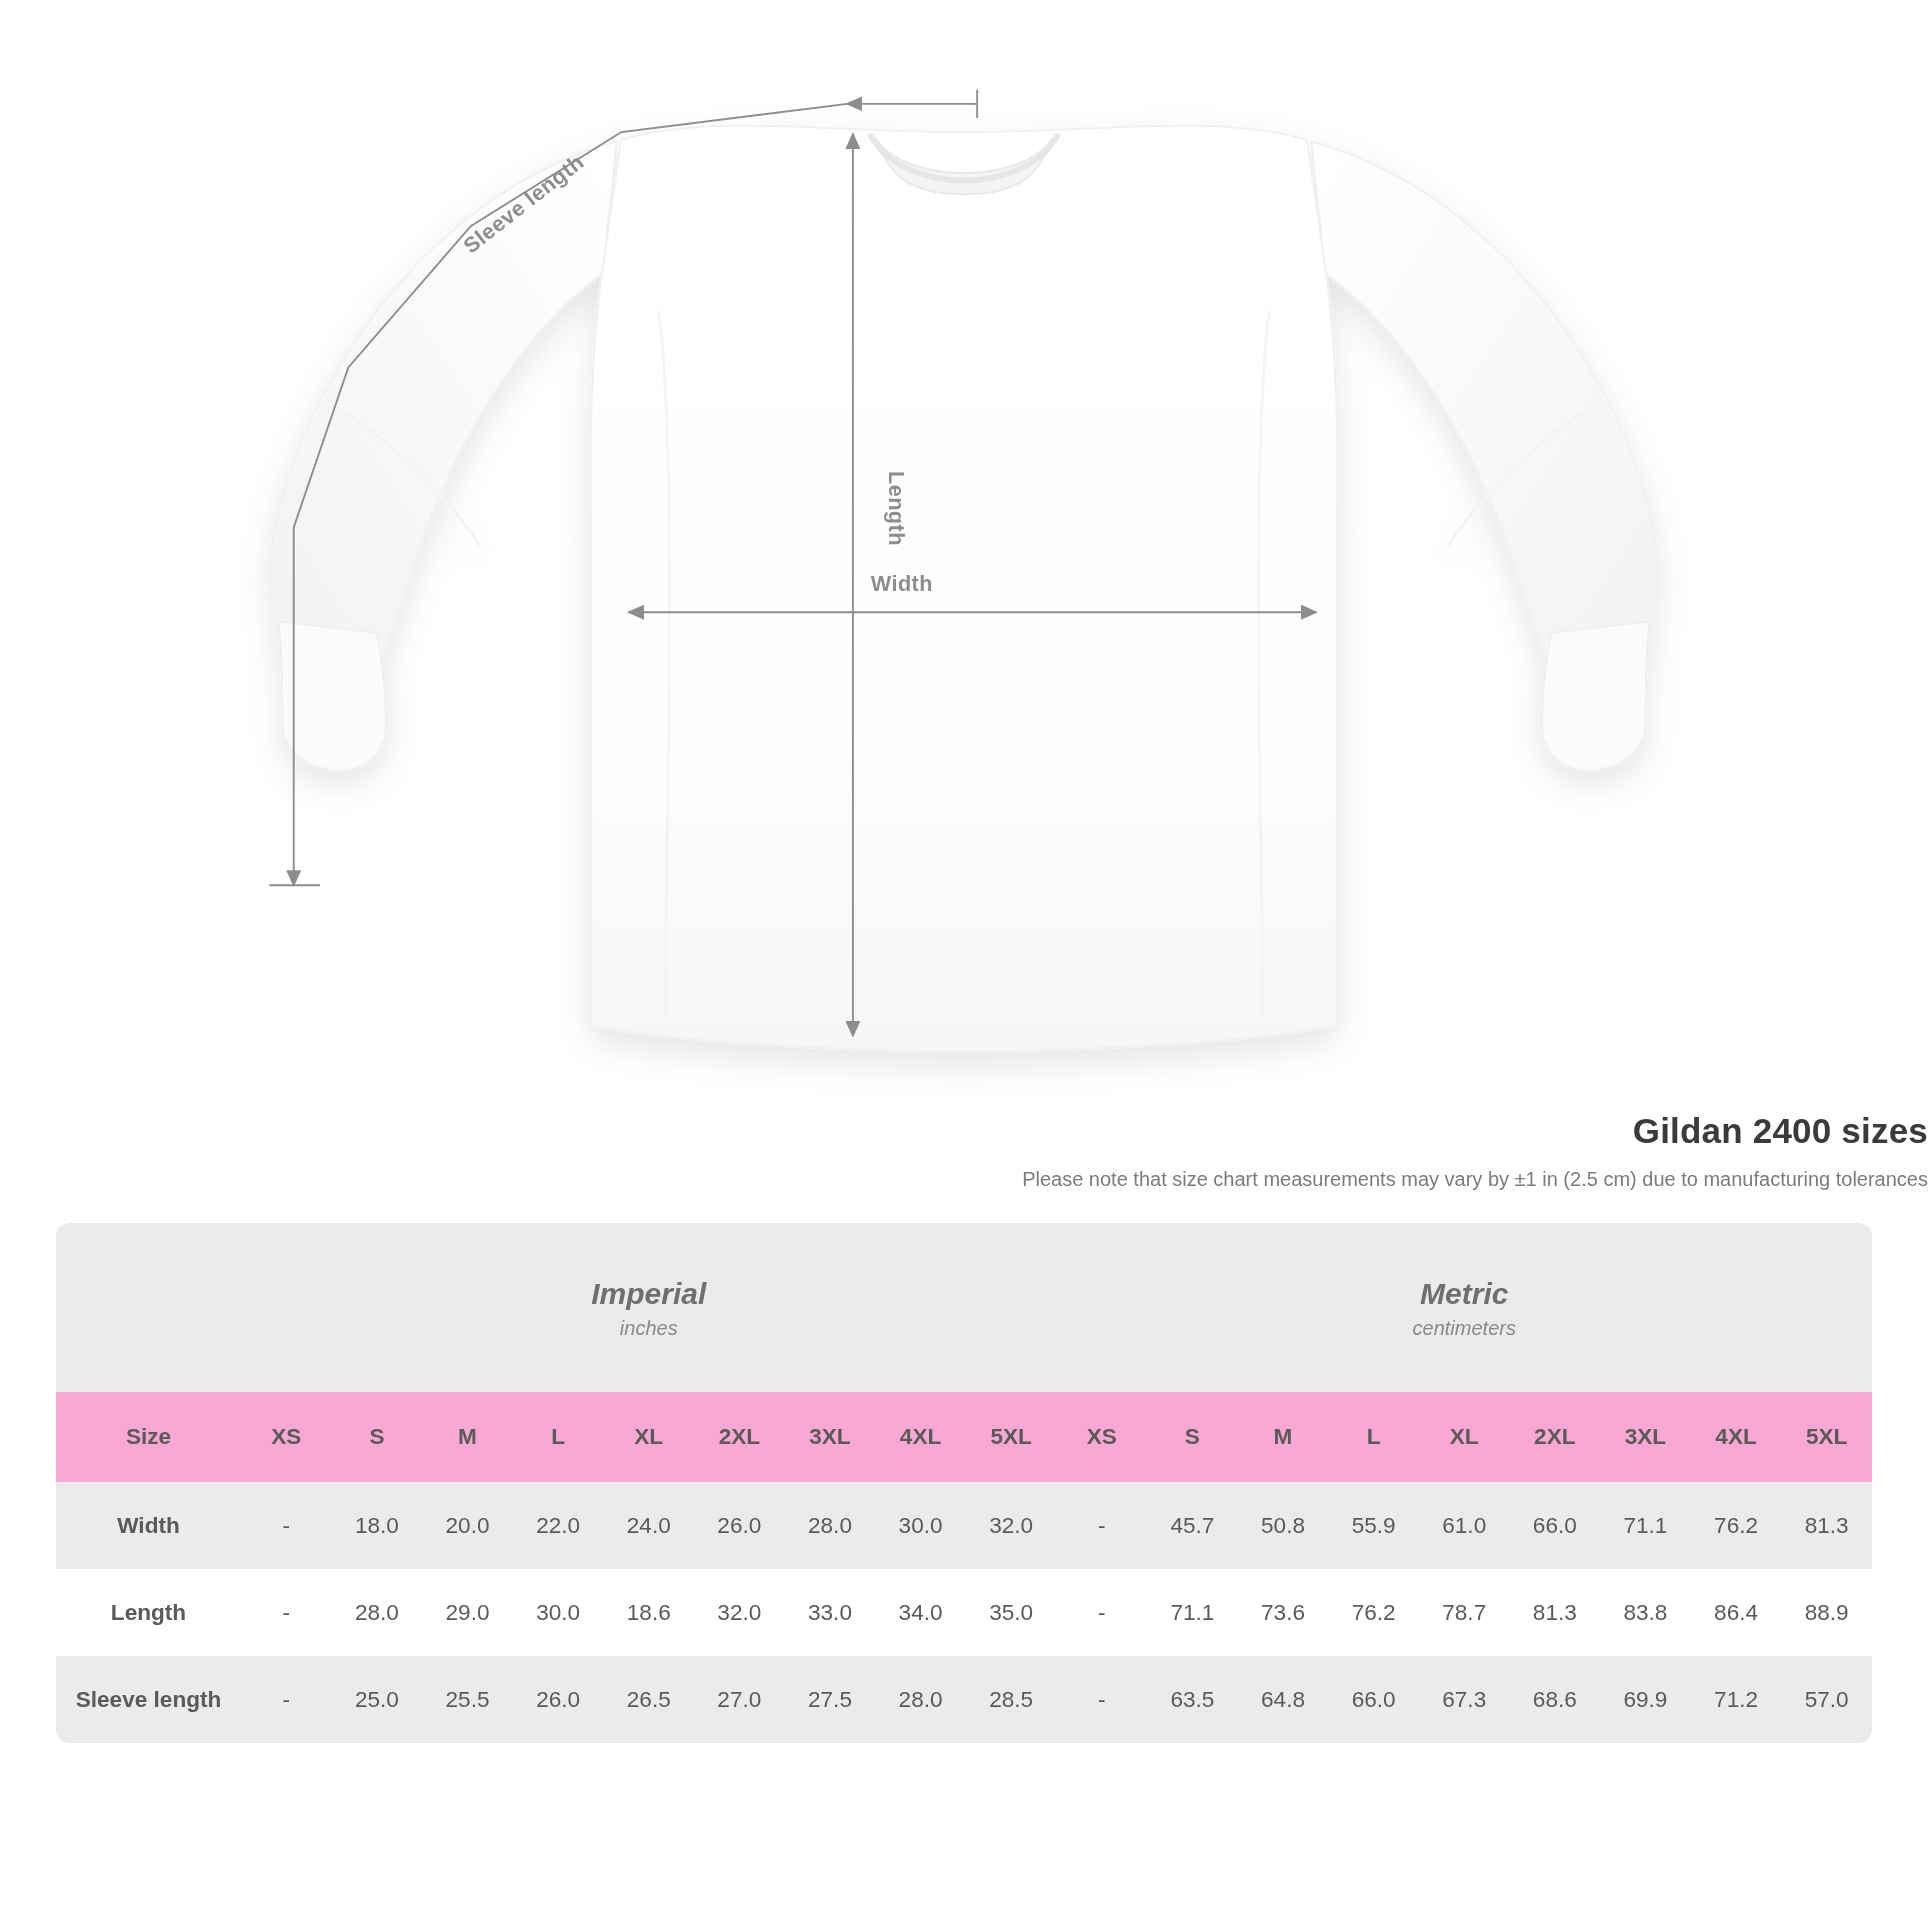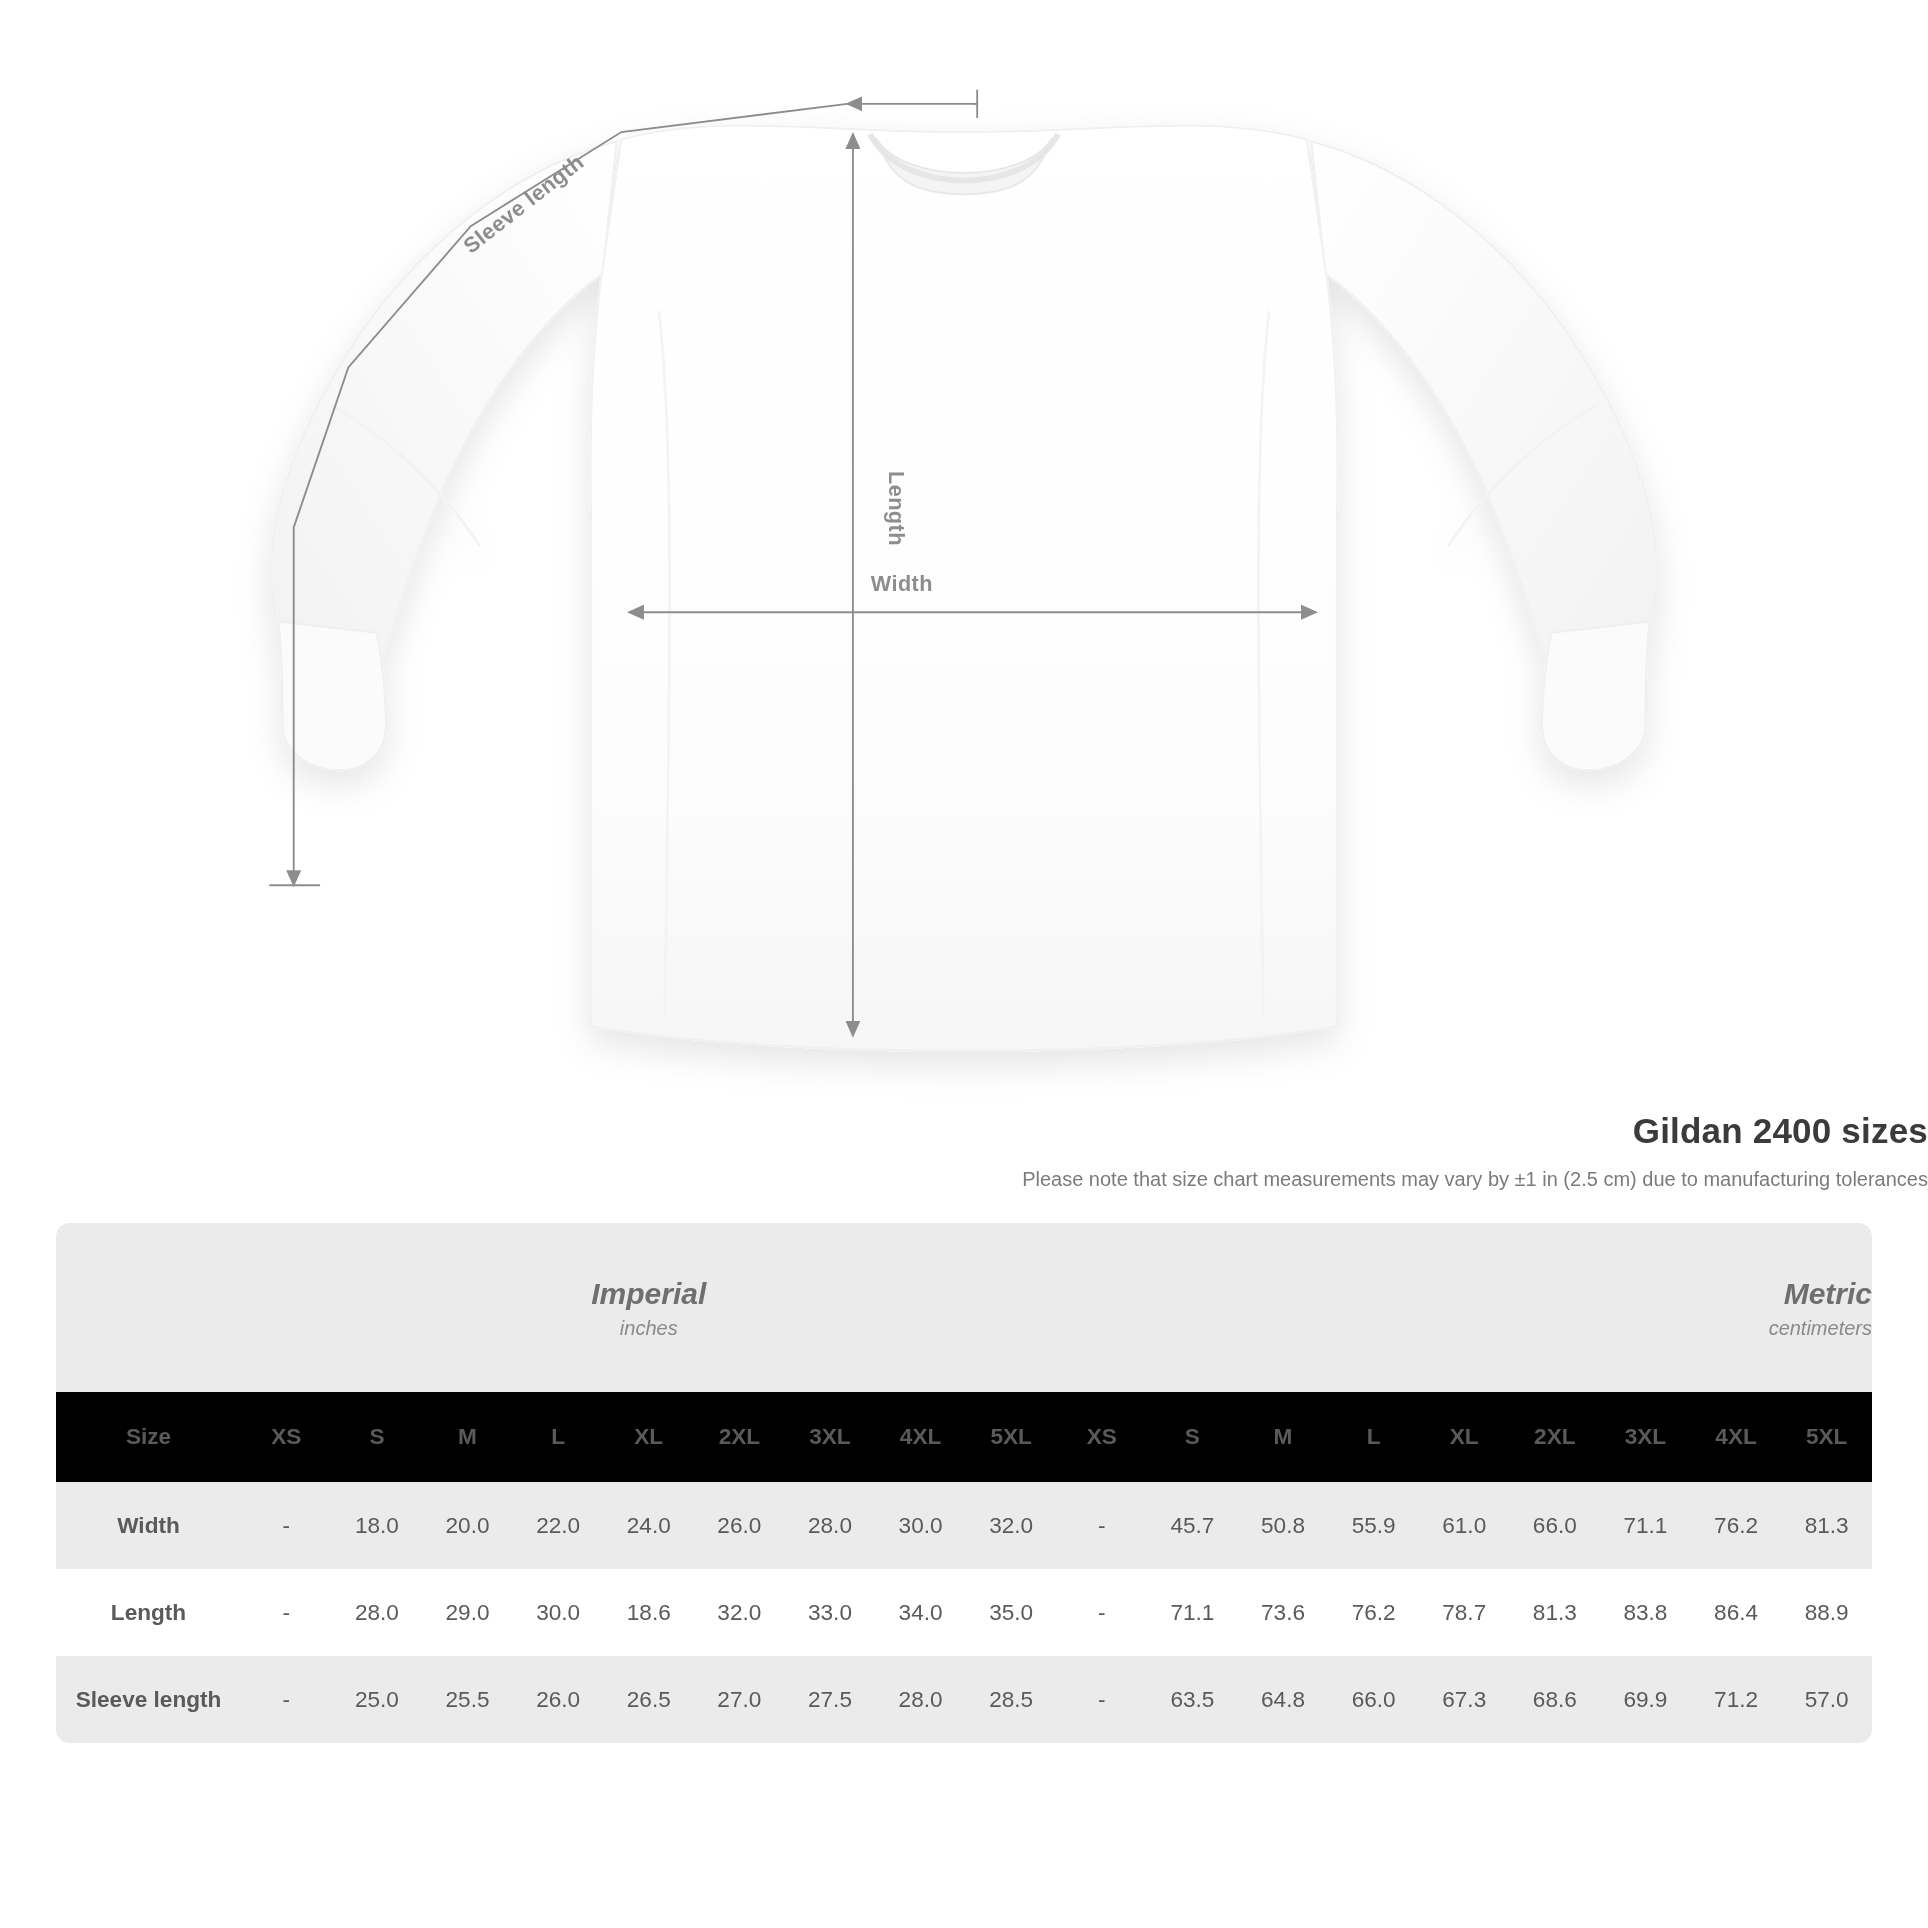--- a/index.html
+++ b/index.html
@@ -74,38 +74,37 @@
   .unit-row td {
     background: #ebebeb;
     height: 169px;
     vertical-align: middle;
   }
   .unit-row td.spacer-left {
     border-top-left-radius: 13px;
   }
   .unit-row td.spacer-right {
     border-top-right-radius: 13px;
-    text-align: right;
   }
   .unit-name {
     font-size: 30px;
     font-weight: bold;
     font-style: italic;
     color: #6f6f6f;
     line-height: 1.2;
   }
   .unit-sub {
     font-size: 20px;
     font-style: italic;
     color: #8a8a8a;
     margin-top: 5.6px;
   }
   
   .size-row td {
-    background: #000000;
+    background: #f9a8d4;
     height: 90px;
     font-weight: bold;
     font-size: 23.5px;
     color: #555;
     vertical-align: middle;
   }
   .row-label {
     font-weight: bold;
     font-size: 23.5px;
     color: #4f4f4f;

